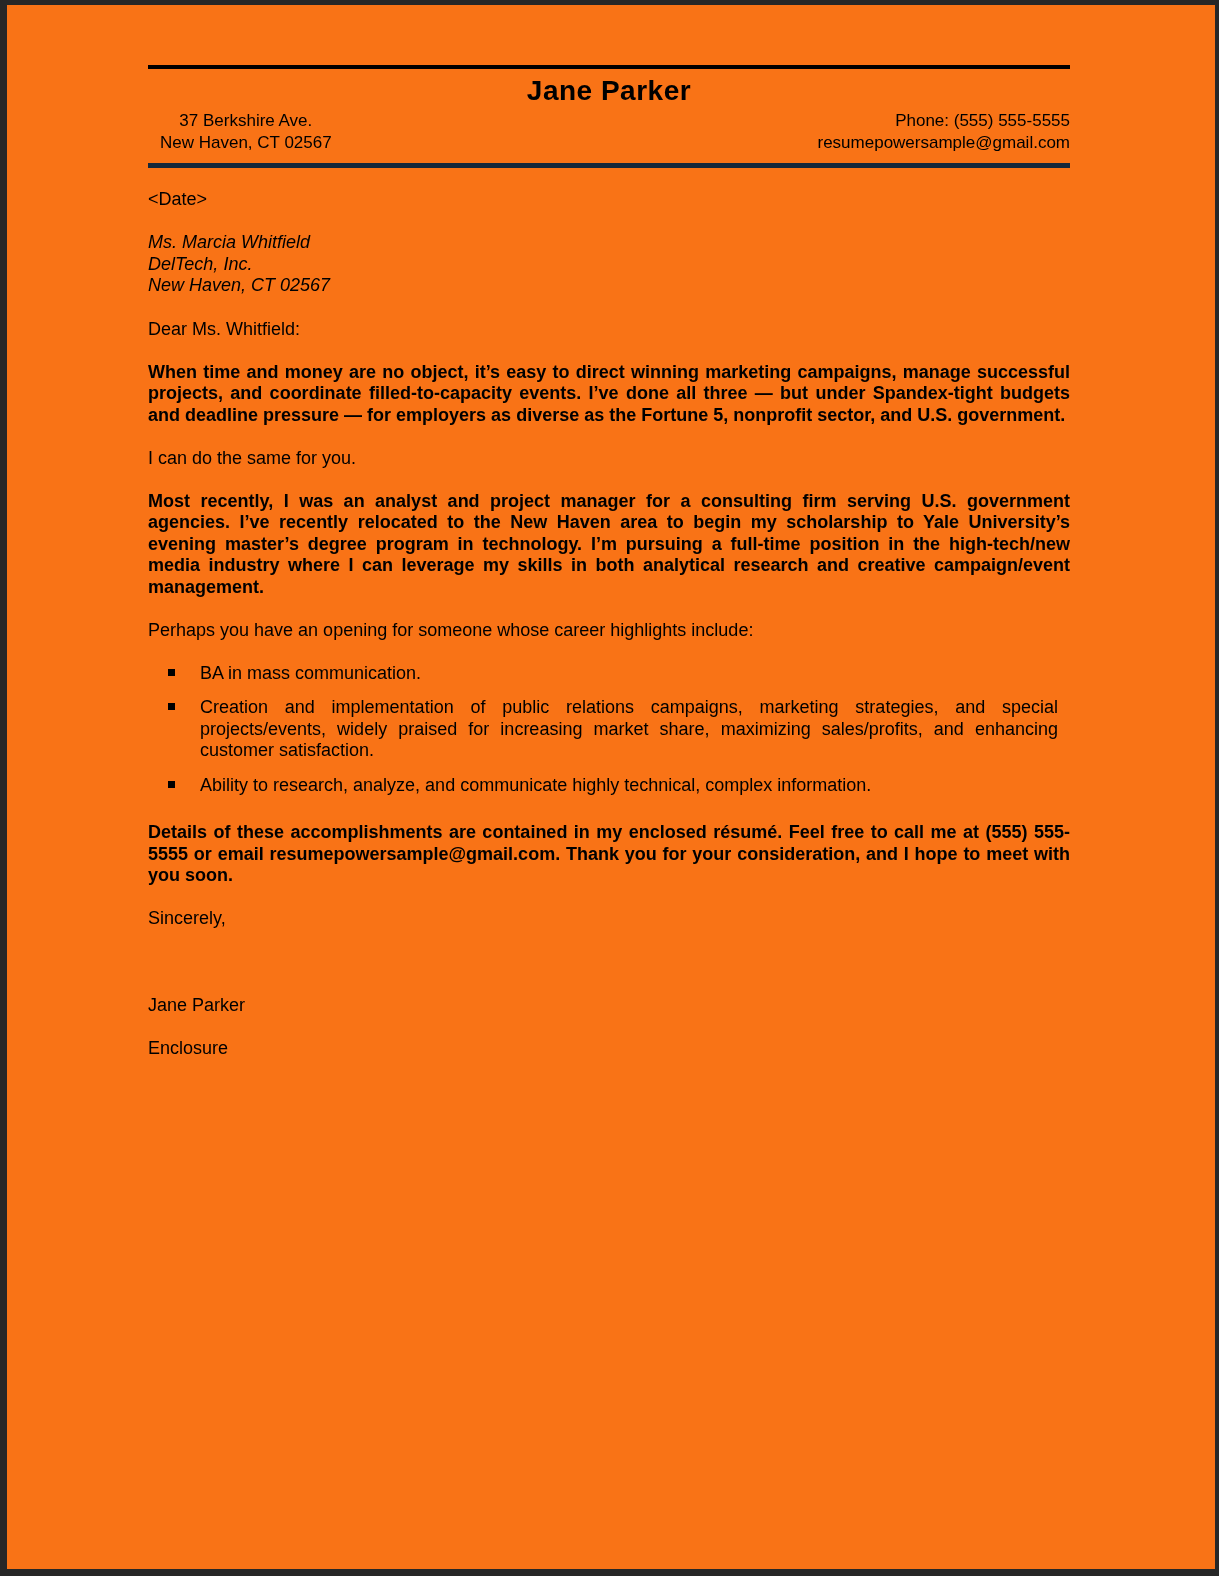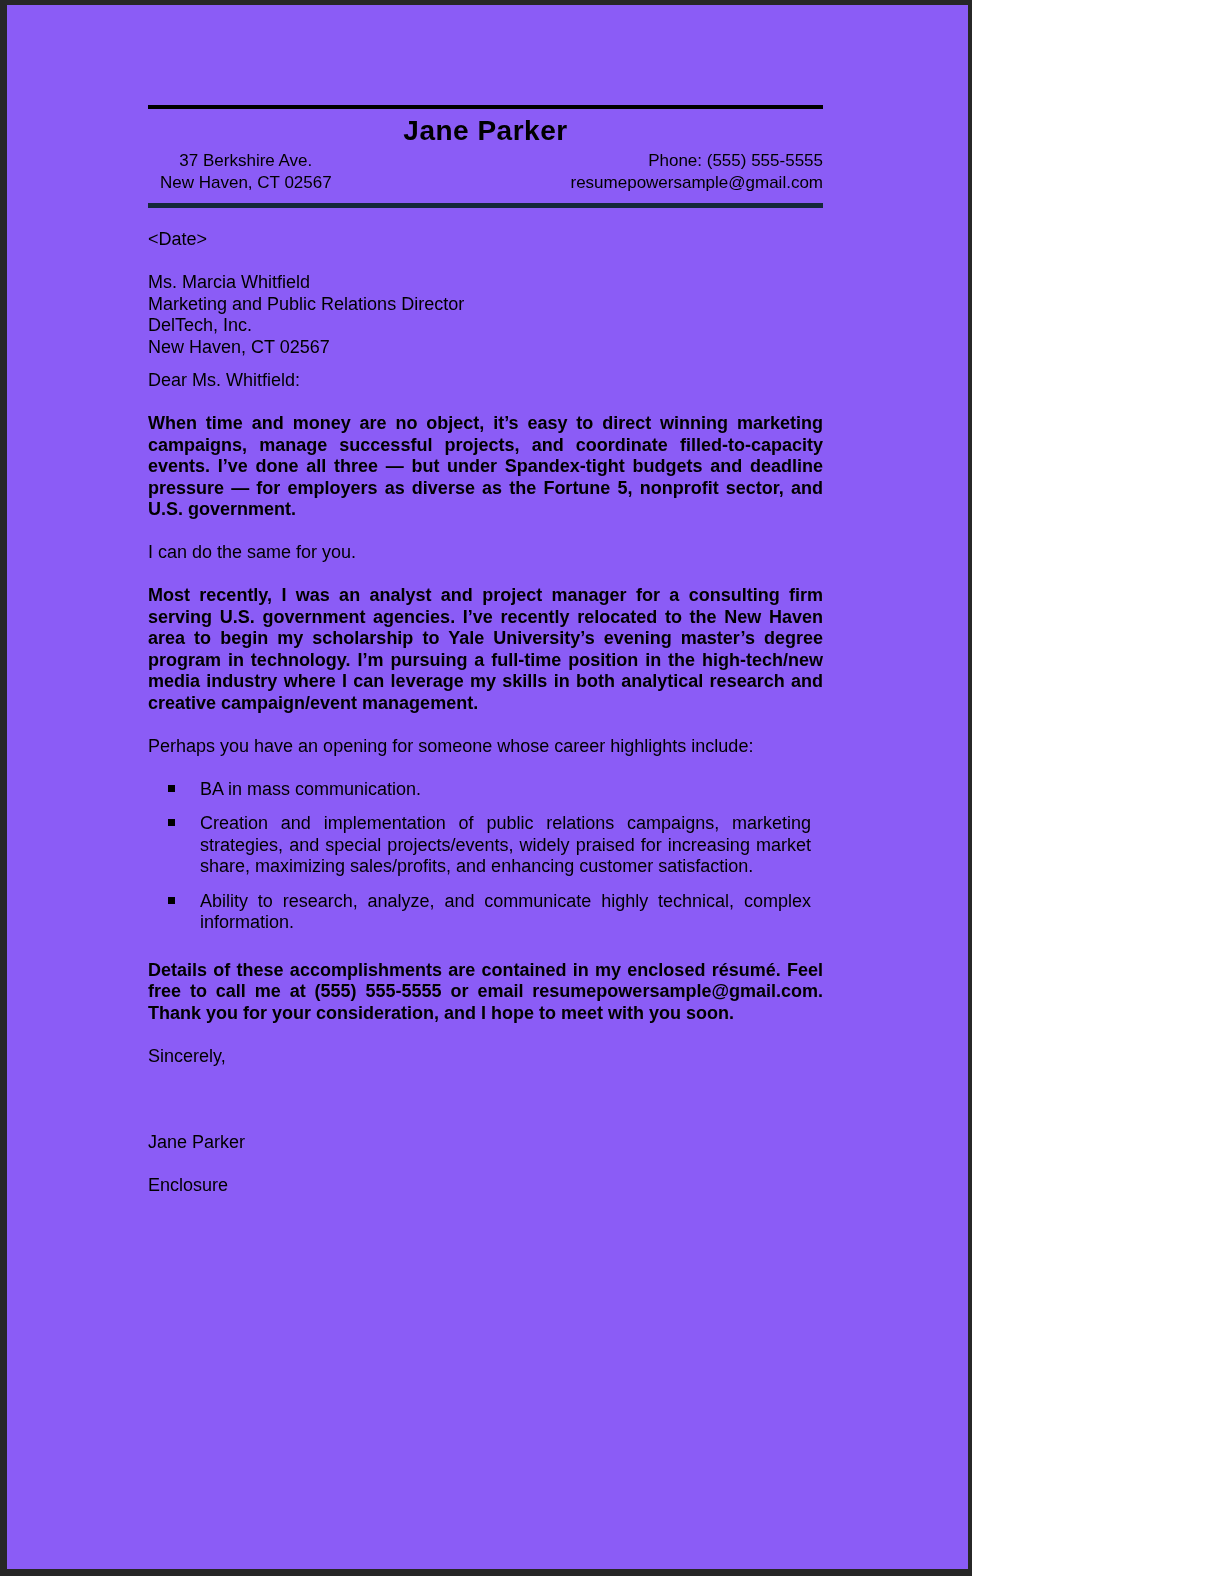--- a/index.html
+++ b/index.html
@@ -3,27 +3,27 @@
 <meta charset="utf-8">
 <style>
   * { margin: 0; padding: 0; box-sizing: border-box; }
   html, body { background: #ffffff; }
   body {
     width: 1219px;
     font-family: "Liberation Sans", "DejaVu Sans", sans-serif;
     color: #000000;
   }
   .page {
-    width: 972px;
+    width: 1219px;
     height: 1576px;
-    background: #8b5cf6;
+    background: #f97316;
     border-style: solid;
     border-color: #272727;
     border-width: 5px 4px 7px 7px;
-    padding: 100px 145px 0 141px;
+    padding: 60px 145px 0 141px;
     overflow: hidden;
   }
   
   .rule-top {
     height: 4px;
     background: #000000;
   }
   .lh-name {
     font-size: 28px;
     line-height: 35px;
@@ -48,21 +48,21 @@
     margin-top: 9px;
   }
   
   .letter-body {
     margin-top: 21px;
     font-size: 18px;
     line-height: 21.5px;
   }
   .letter-body p { margin: 0 0 21.5px 0; }
   p.just { text-align: justify; font-weight: bold; }
-  .recipient-block { margin: 0 0 12px 0; }
+  .recipient-block { margin: 0 0 22px 0; font-style: italic; }
   ul.highlights {
     list-style: none;
     margin: 0 12px 26px 0;
   }
   ul.highlights li {
     position: relative;
     padding-left: 52px;
     text-align: justify;
     margin-bottom: 13px;
   }
@@ -96,21 +96,20 @@
     </div>
     <div class="rule-bottom"></div>
   </div>
 
   <div class="letter-body">
 
     <p>&lt;Date&gt;</p>
 
     <div class="recipient-block">
       <div>Ms. Marcia Whitfield</div>
-      <div>Marketing and Public Relations Director</div>
       <div>DelTech, Inc.</div>
       <div>New Haven, CT 02567</div>
     </div>
 
     <p>Dear Ms. Whitfield:</p>
 
     <p class="just">When time and money are no object, it’s easy to direct winning marketing campaigns, manage successful projects, and coordinate filled-to-capacity events. I’ve done all three — but under Spandex-tight budgets and deadline pressure — for employers as diverse as the Fortune 5, nonprofit sector, and U.S. government.</p>
 
     <p>I can do the same for you.</p>
 

